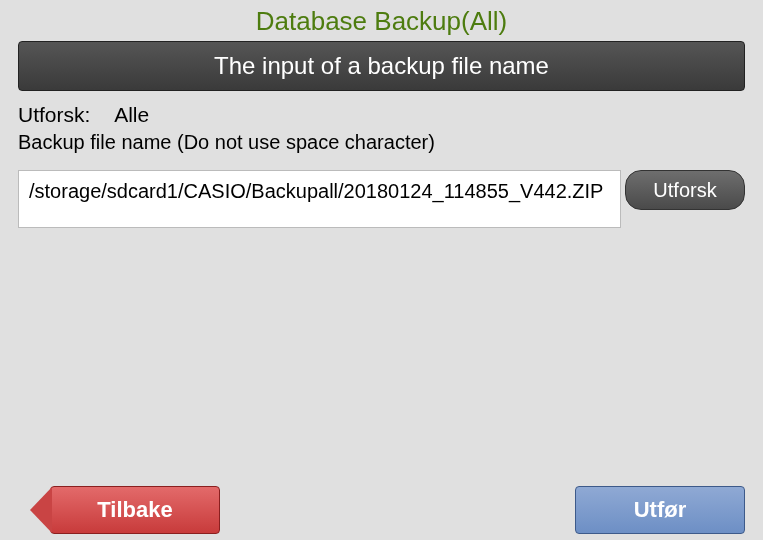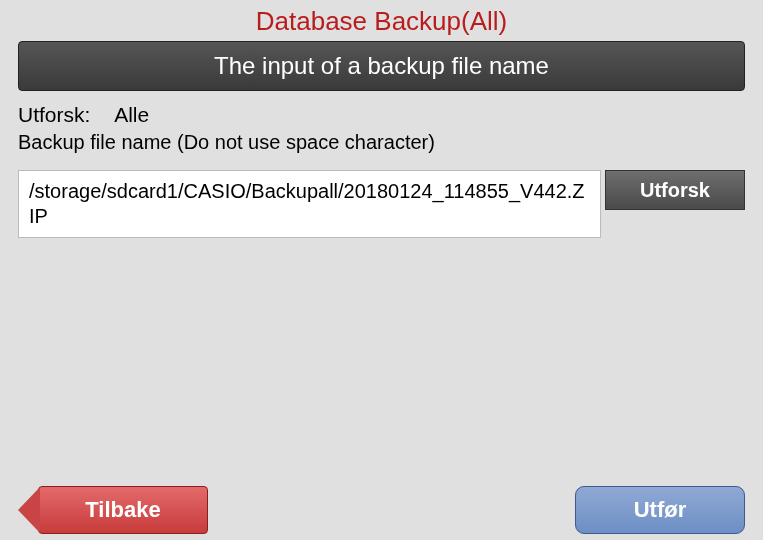--- a/index.html
+++ b/index.html
@@ -7,21 +7,21 @@
       width: 763px;
       height: 540px;
       background: #e0e0e0;
       font-family: Arial, Helvetica, sans-serif;
       position: relative;
       overflow: hidden;
     }
     .page-title {
       text-align: center;
       font-size: 26px;
-      color: #b91c1c;
+      color: #4d7c0f;
       padding: 6px 0 4px 0;
       font-weight: normal;
     }
     .subtitle-bar {
       margin: 0 18px;
       background: linear-gradient(#555, #3a3a3a);
       color: #fff;
       text-align: center;
       font-size: 24px;
       padding: 10px 8px;
@@ -53,34 +53,34 @@
       background: #fff;
       border: 1px solid #bbb;
       padding: 8px 10px;
       font-size: 20px;
       color: #000;
       line-height: 1.25;
       min-height: 58px;
       word-break: break-all;
     }
     .browse-btn {
-      width: 140px;
+      width: 120px;
       height: 40px;
       background: linear-gradient(#6e6e6e, #4a4a4a);
       color: #fff;
       font-size: 20px;
-      font-weight: bold;
+      font-weight: normal;
       border: 1px solid #333;
-      border-radius: 0;
+      border-radius: 16px;
       cursor: pointer;
     }
     .footer {
       position: absolute;
       bottom: 6px;
-      left: 0;
+      left: 12px;
       right: 0;
       display: flex;
       justify-content: space-between;
       padding: 0 18px;
     }
     .back-btn {
       position: relative;
       width: 170px;
       height: 48px;
       background: linear-gradient(#e36a6a, #c83b3b);
@@ -101,21 +101,21 @@
       height: 0;
       border-top: 23px solid transparent;
       border-bottom: 23px solid transparent;
       border-right: 22px solid #c94444;
     }
     .execute-btn {
       width: 170px;
       height: 48px;
       background: linear-gradient(#8fa9d4, #6d8fc5);
       border: 1px solid #3d5a8a;
-      border-radius: 9px;
+      border-radius: 4px;
       color: #fff;
       font-size: 22px;
       font-weight: bold;
       cursor: pointer;
     }
   </style>
 </head>
 <body>
 
 <div class="page-title">Database Backup(All)</div>

